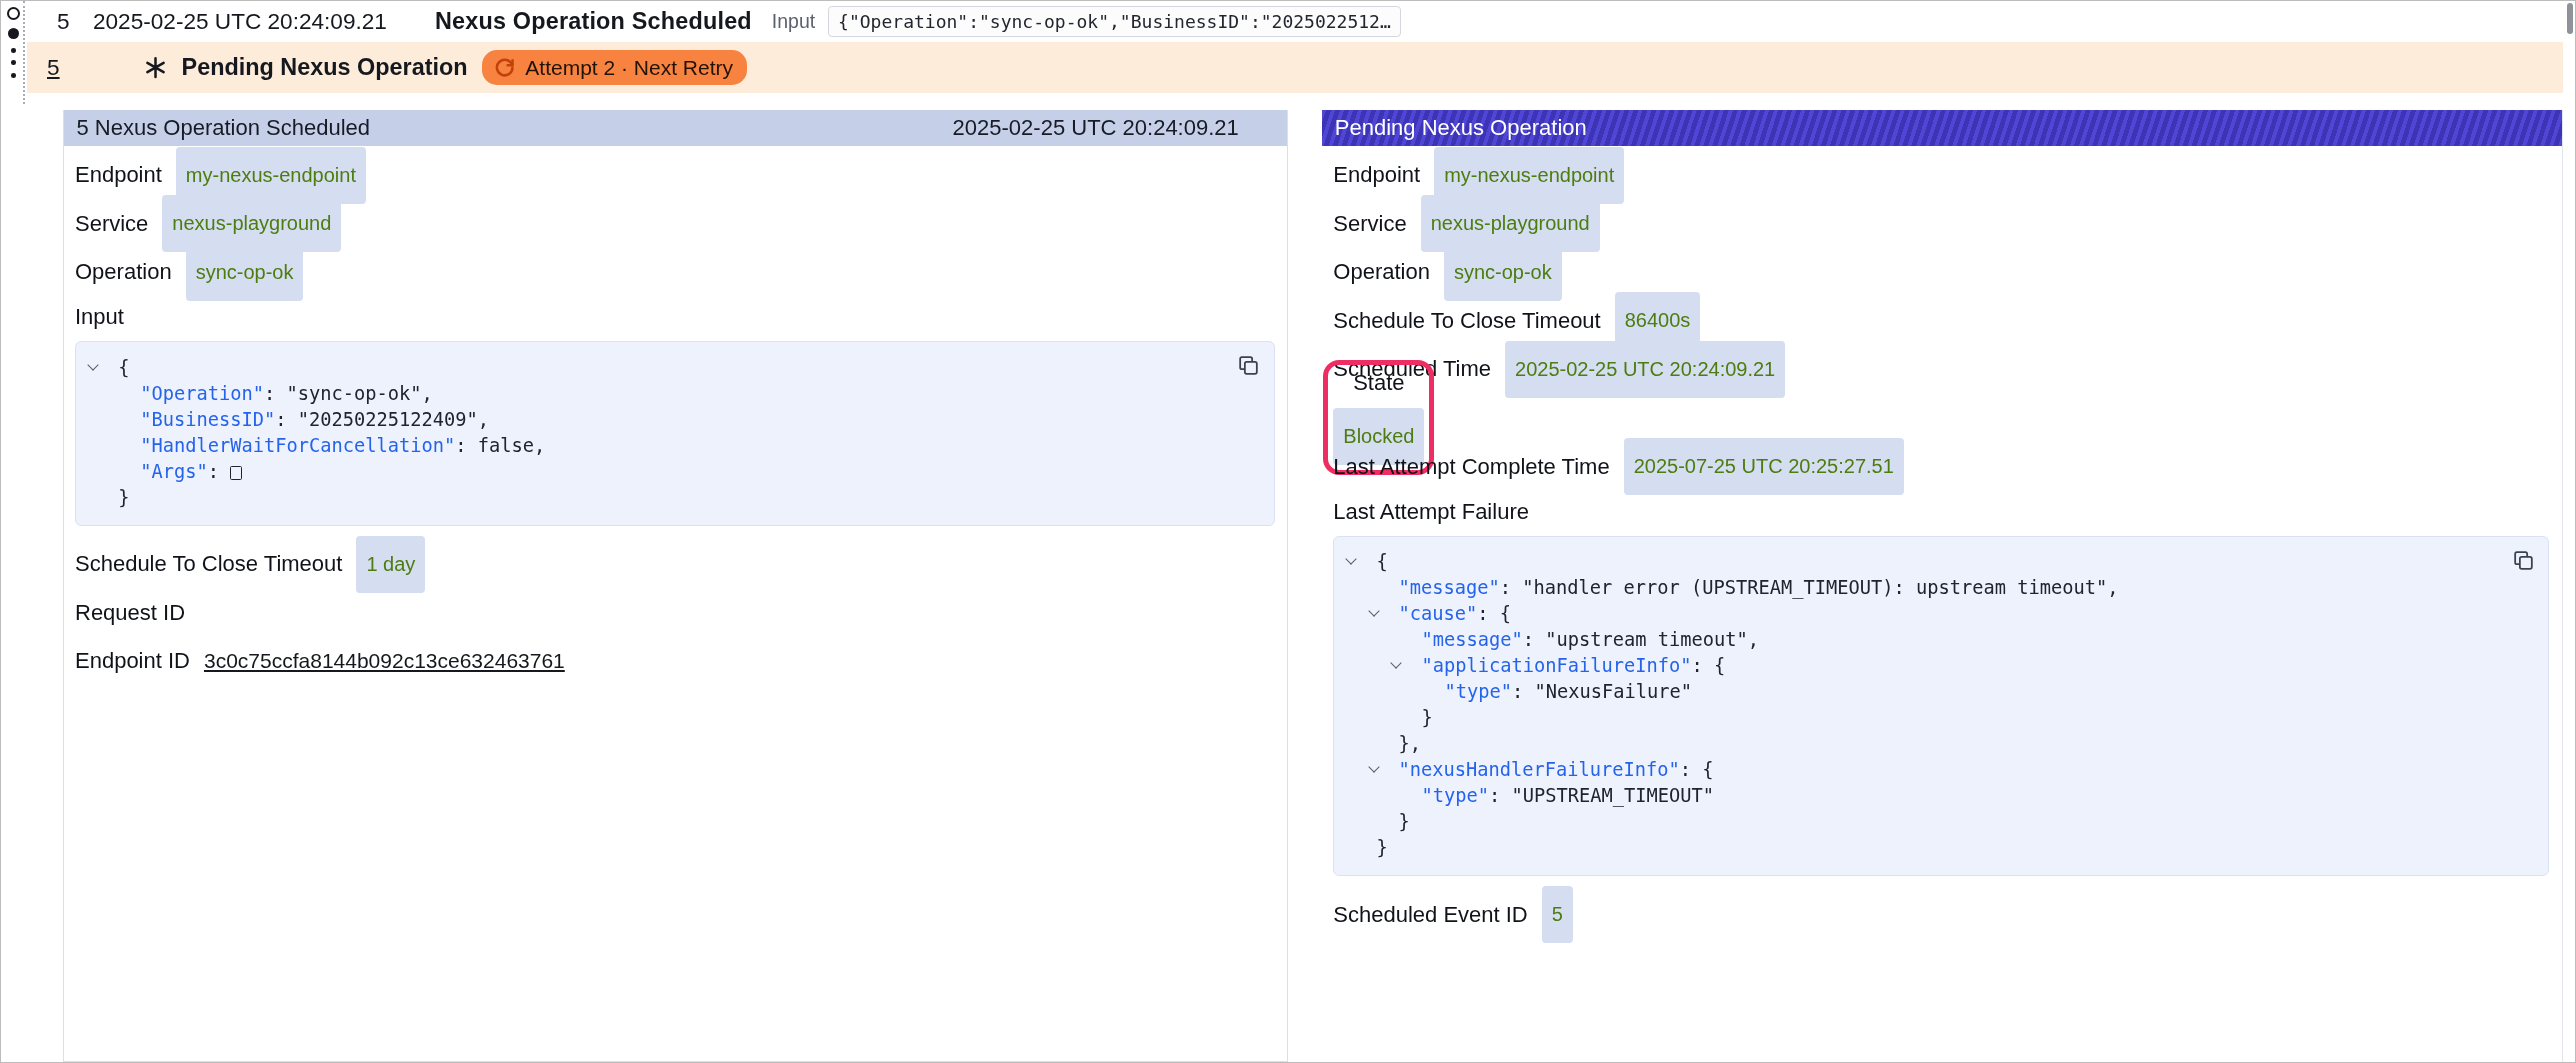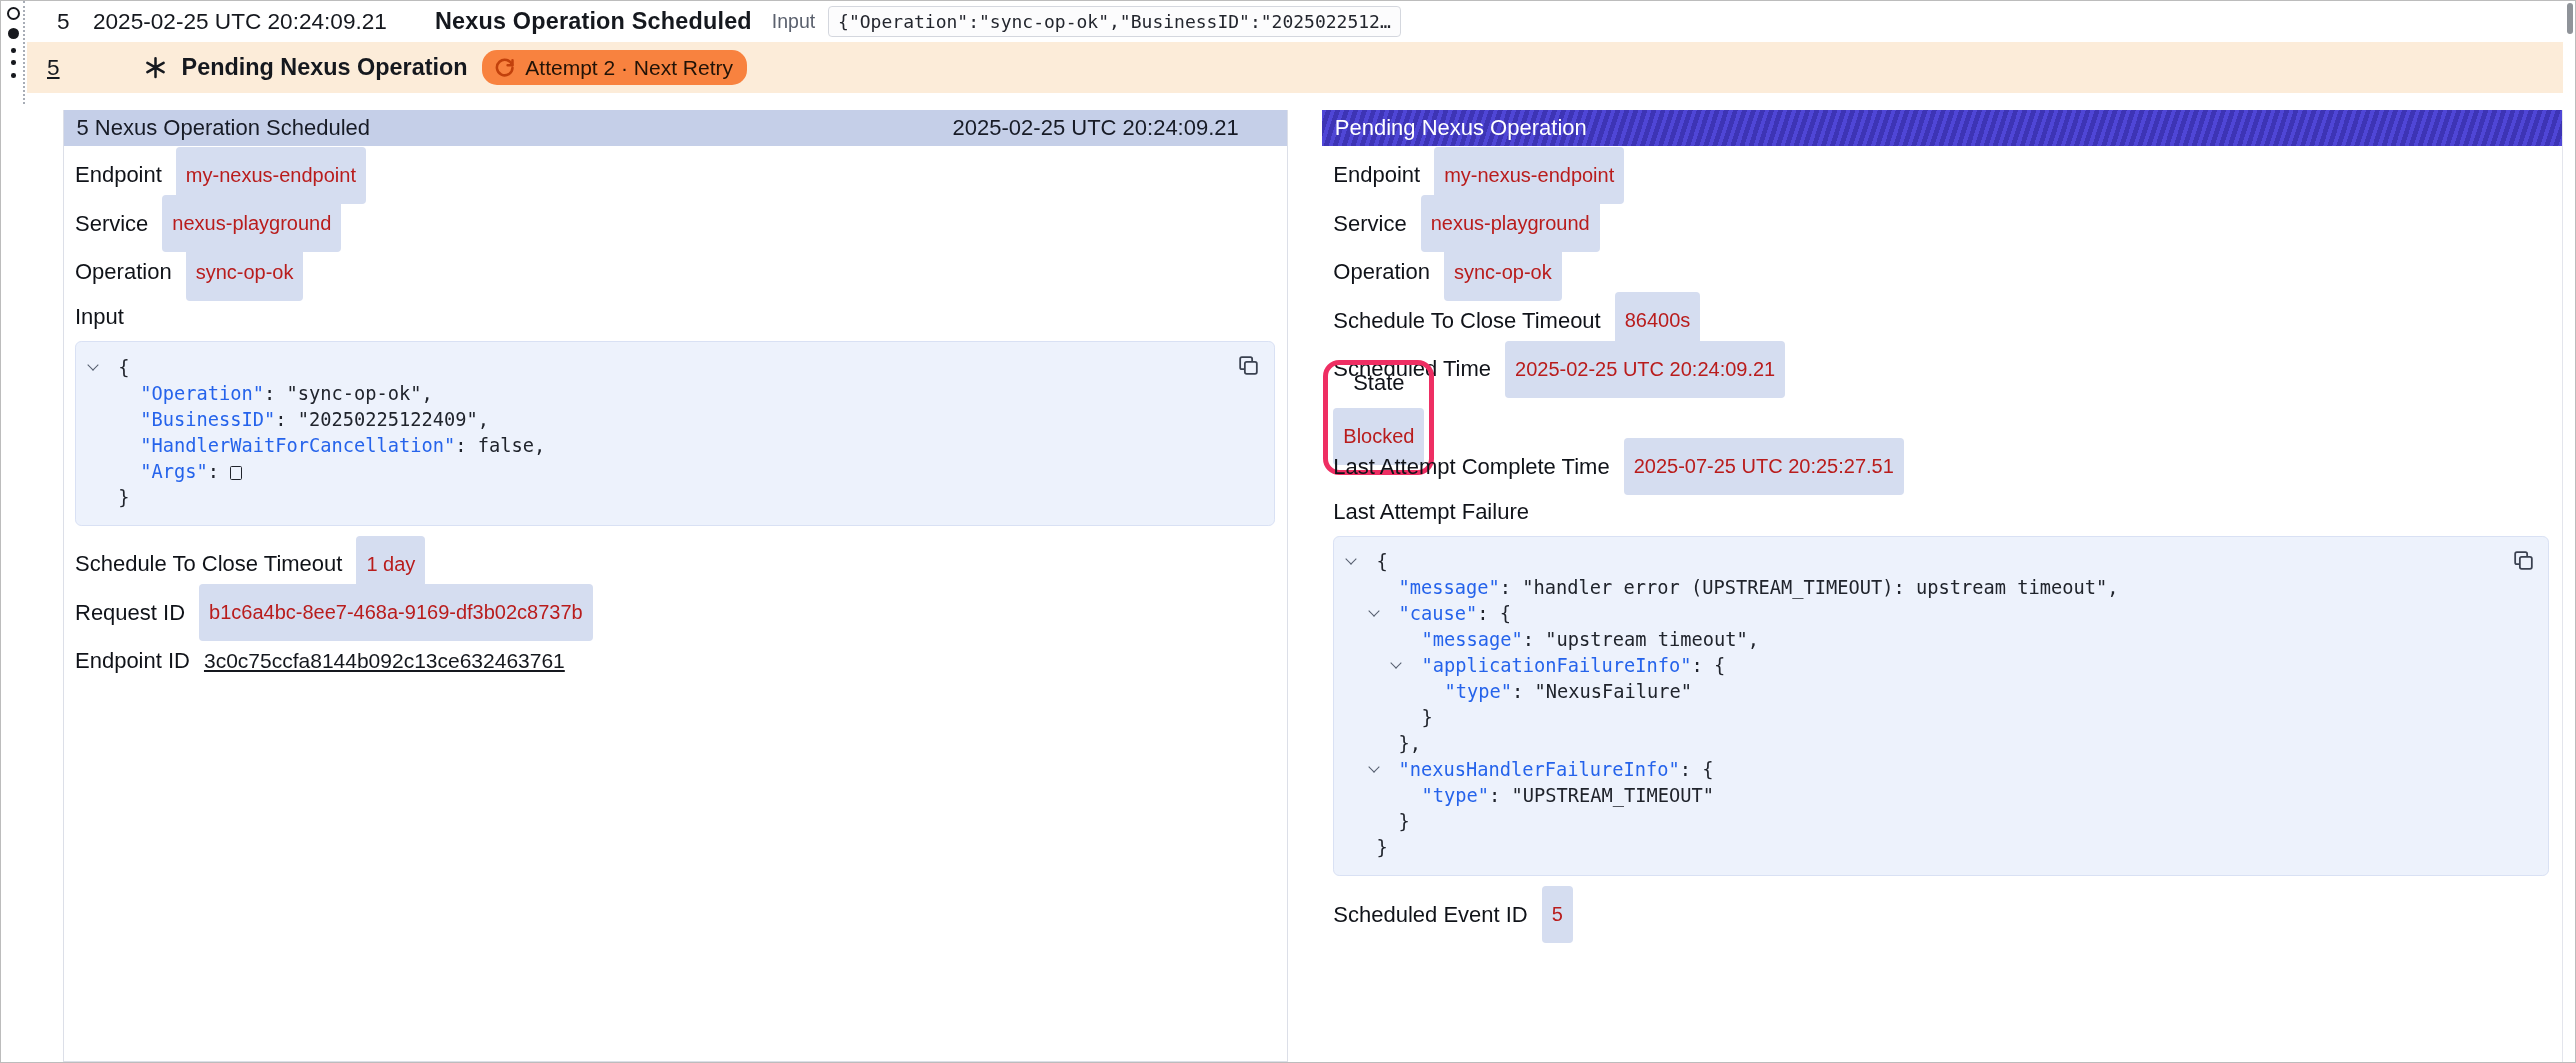--- a/index.html
+++ b/index.html
@@ -39,21 +39,21 @@
   .panel.left .phead{background:var(--c-left_header_bg,#c5cfe8);color:#171b26;}
   .panel.left .phead .ts{padding-right:36px;}
   .panel.right .phead{color:#fff;
      background:repeating-linear-gradient(108deg,var(--c-pending_header_stripe,#4f46d6) 0 3.9px,var(--c-pending_header_bg,#3d34b5) 3.9px 8.6px);}
   .pbody{flex:1;padding:12.5px 12.5px 0 11px;}
 
   
   .frow{display:flex;align-items:center;gap:14px;height:33px;margin-bottom:15.6px;}
   .flabel{font-size:22px;color:#101319;white-space:nowrap;}
   .flabel.solo{display:block;margin:3.1px 0 11px;height:auto;}
-  .chip{background:var(--c-chip_bg,#d5ddf0);color:#b91c1c;font-size:20px;padding:17px 10px;border-radius:3.9px;white-space:nowrap;}
+  .chip{background:var(--c-chip_bg,#d5ddf0);color:#4d7c0f;font-size:20px;padding:17px 10px;border-radius:3.9px;white-space:nowrap;}
   .linkval{font-size:21px;text-decoration:underline;cursor:pointer;white-space:nowrap;}
   .annotate{display:inline-flex;align-items:center;gap:12px;border-radius:6.2px;
             outline:5.5px solid var(--c-annotation,#ee2e63);outline-offset:5.5px;flex-direction:column;}
 
   
   .code-block{position:relative;background:var(--c-code_bg,#edf2fc);border:1.6px solid #d9e1f4;border-radius:6.2px;
               padding:12.5px 47px 14px 6.2px;margin:1.6px 0 22px;
               font-family:"DejaVu Sans Mono",monospace;font-size:18.7px;line-height:26px;color:#20242c;}
   .cline{position:relative;white-space:pre;}
   .tok-k{color:var(--c-code_key,#2563eb);}
@@ -143,21 +143,20 @@
               <div class="cline" style="padding-left: 36px;"><span>}</span></div>
             </div>
         </div>
         <div>
             <div class="frow">
               <span class="flabel">Schedule To Close Timeout</span>
               <span class="chip">1 day</span>
             </div>
             <div class="frow">
               <span class="flabel">Request ID</span>
-              <span class="chip">b1c6a4bc-8ee7-468a-9169-df3b02c8737b</span>
             </div>
             <div class="frow">
               <span class="flabel">Endpoint ID</span>
               <span class="linkval">3c0c75ccfa8144b092c13ce632463761</span>
             </div>
           </div>
       </div>
     </section>
 
     <section class="panel right">

